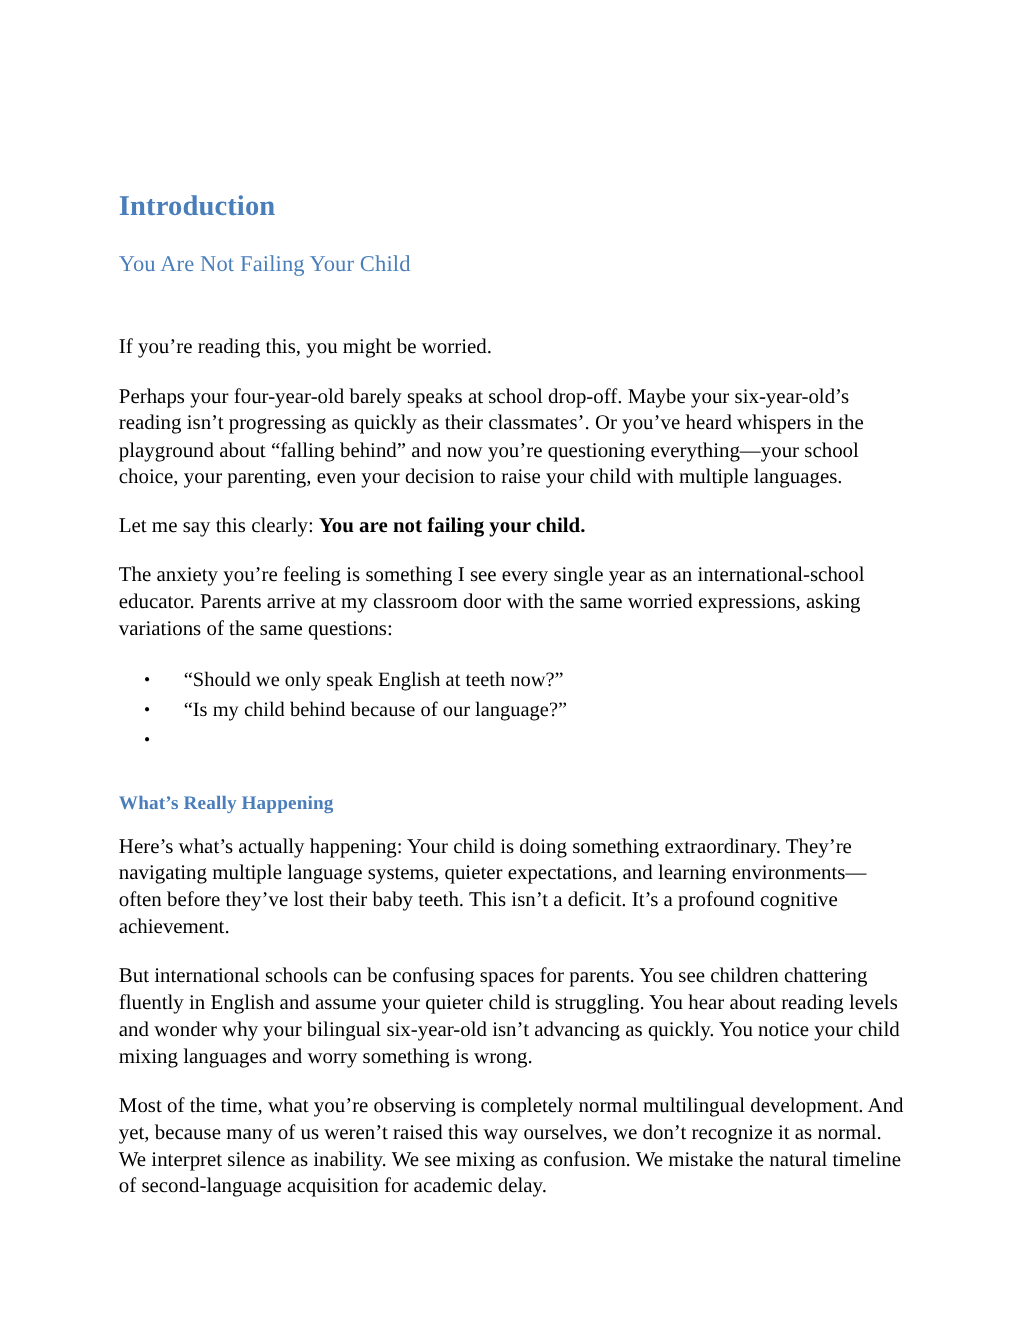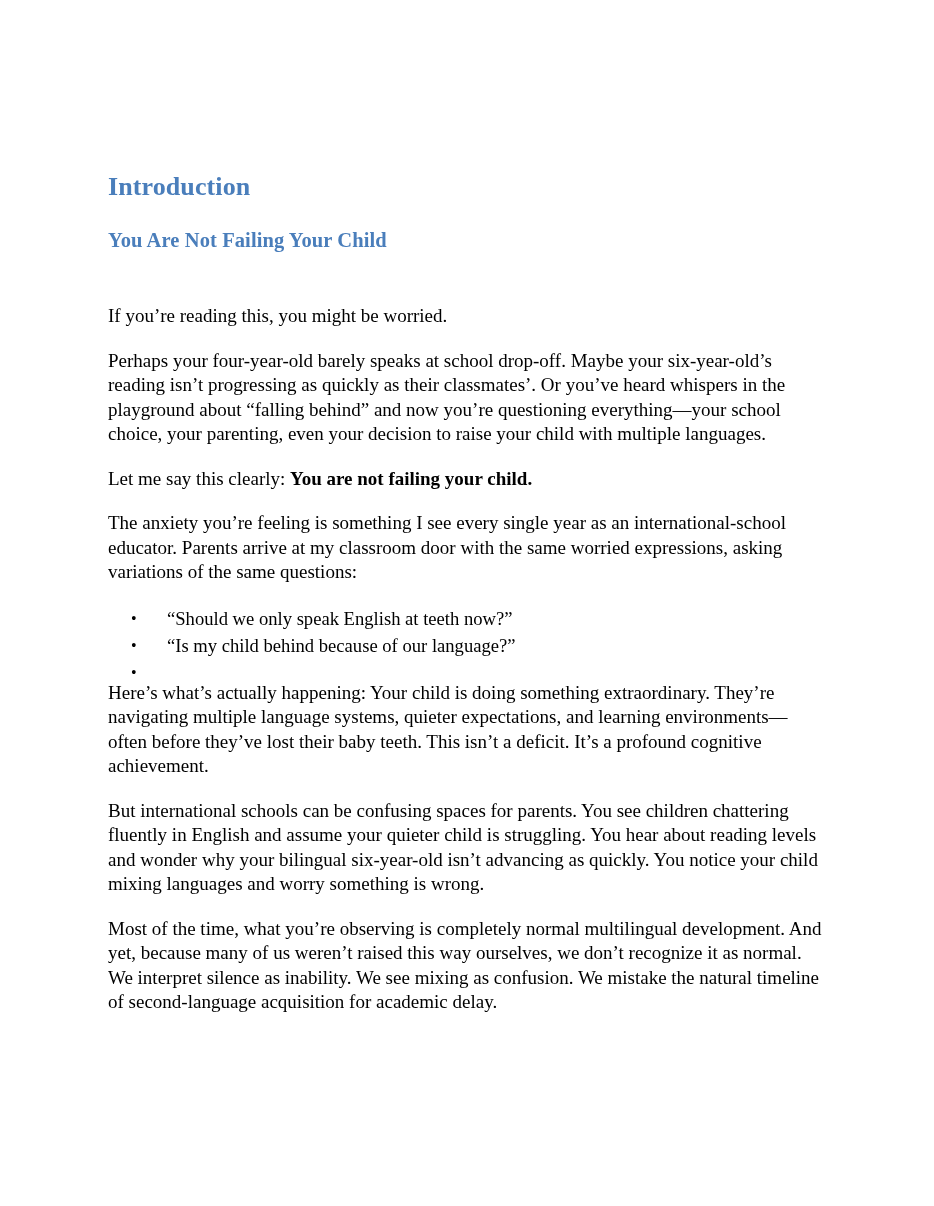--- a/index.html
+++ b/index.html
@@ -35,21 +35,21 @@
     font-size: 26px;
     font-weight: bold;
     color: #4A7EBB;
     line-height: 1.15;
     margin: 0 0 26px 0;
     letter-spacing: 0.1px;
   }
 
   .section-subtitle {
     font-size: 20.5px;
-    font-weight: bold;
+    font-weight: normal;
     color: #4A7EBB;
     line-height: 1.2;
     margin: 0 0 52px 0;
     letter-spacing: 0.1px;
   }
 
   .section-heading {
     font-size: 17.5px;
     font-weight: bold;
     color: #4A7EBB;
@@ -124,20 +124,21 @@
       <li class="bullet-item">
         <span class="bullet-marker">•</span>
         <span>“Is my child behind because of our language?”</span>
       </li>
       <li class="bullet-item">
         <span class="bullet-marker">•</span>
       </li>
     </ul>
 
 
+    <h3 class="section-heading">What’s Really Happening</h3>
 
     <p class="para">Here’s what’s actually happening: Your child is doing something extraordinary. They’re navigating multiple language systems, quieter expectations, and learning environments—often before they’ve lost their baby teeth. This isn’t a deficit. It’s a profound cognitive achievement.</p>
 
     <p class="para">But international schools can be confusing spaces for parents. You see children chattering fluently in English and assume your quieter child is struggling. You hear about reading levels and wonder why your bilingual six-year-old isn’t advancing as quickly. You notice your child mixing languages and worry something is wrong.</p>
 
     <p class="para">Most of the time, what you’re observing is completely normal multilingual development. And yet, because many of us weren’t raised this way ourselves, we don’t recognize it as normal. We interpret silence as inability. We see mixing as confusion. We mistake the natural timeline of second-language acquisition for academic delay.</p>
 
   </div>
 </div>
 

